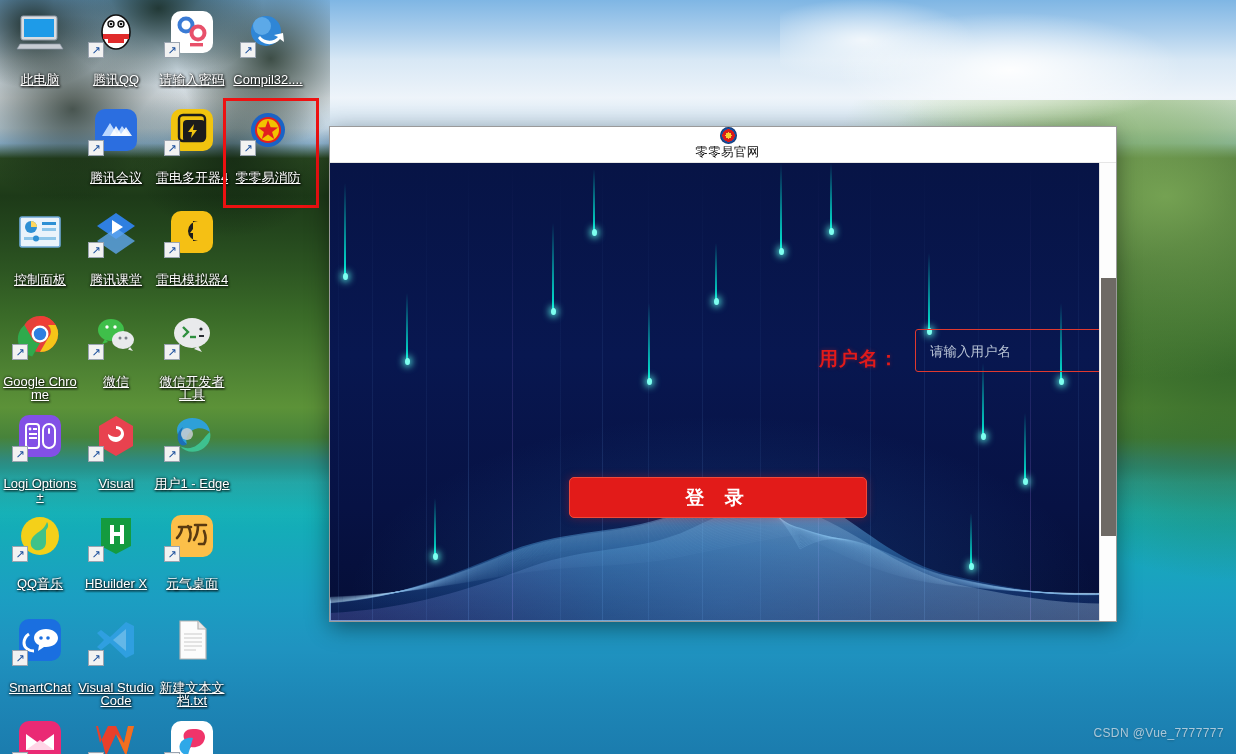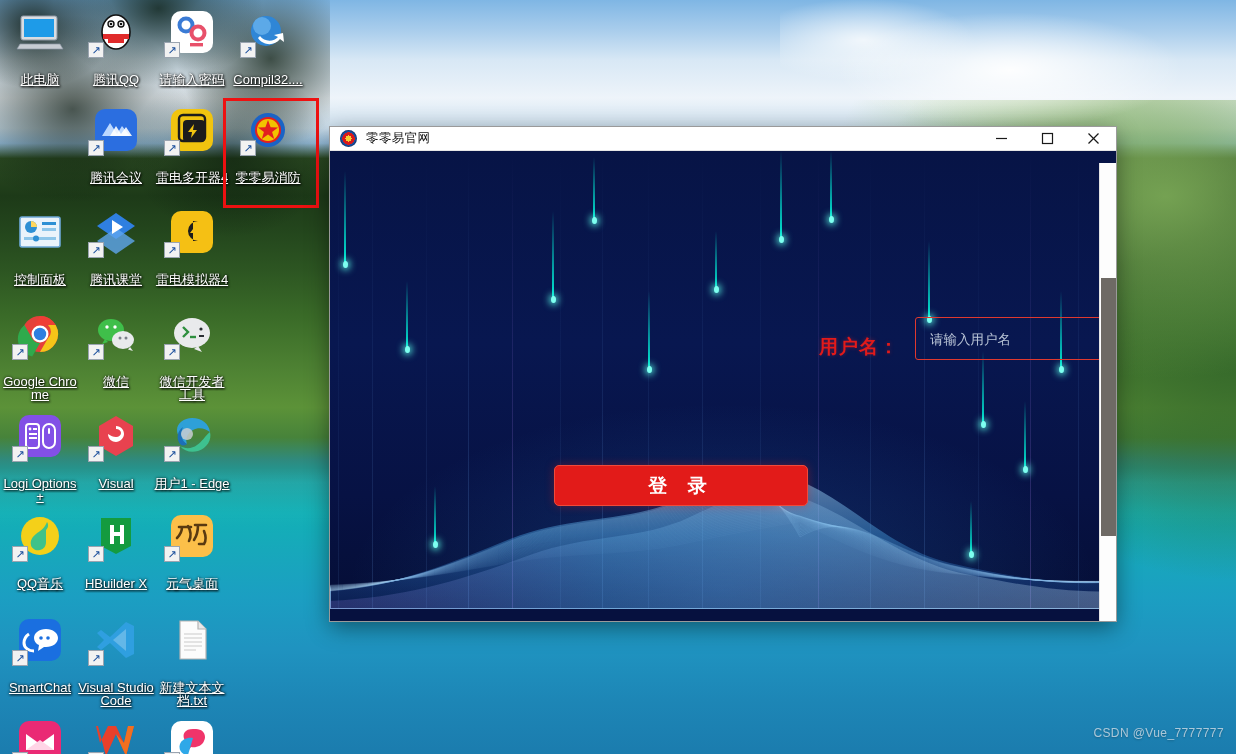--- a/index.html
+++ b/index.html
@@ -96,22 +96,23 @@
     width: 90px; height: 104px; border: 3px solid #ee1111;
   }
 
   
   #win {
     position: absolute; left: 330px; top: 127px; width: 786px; height: 494px;
     box-shadow: 0 0 0 1px #9a9a9a, 0 6px 22px rgba(0,0,0,.45);
     background: #06113f; overflow: hidden;
   }
   #titlebar {
-    height: 24px; background: #ffffff; display: flex; align-items: center;
+    height: 36px; background: #ffffff; display: flex; align-items: center;
     border-bottom: 1px solid #e6e6e6;
+    flex-direction: column;
   }
   #titlebar .app-ico {
     width: 17px; height: 17px; margin-left: 10px; border-radius: 50%;
     background: radial-gradient(circle at 50% 50%, #f5d032 0 26%, #d81b1b 26% 52%, #1a4fa0 52% 100%);
     box-shadow: inset 0 0 0 1px rgba(0,0,0,.25);
     flex: 0 0 auto;
   }
   #titlebar .ttl {
     margin-left: 9px; font-size: 12.5px; color: #111;
     font-family: "DejaVu Sans", "Liberation Sans", sans-serif;
@@ -687,21 +688,21 @@
           </g>
         <path d="M0,150 L0,132 C70,126 120,104 180,80 C240,56 300,64 350,40 C400,16 430,6 470,22 C520,42 560,90 620,104 C680,118 730,126 786,122 L786,150 Z" fill="url(#wg)" opacity=".55"></path>
         <path d="M0,150 L0,142 C80,138 140,118 200,96 C260,74 310,82 360,58 C410,34 440,26 480,42 C530,62 575,104 640,116 C700,128 740,134 786,132 L786,150 Z" fill="url(#wg2)" opacity=".45"></path>
       </svg>
 
       <div id="form">
         <div class="frow" style="left:469px; top:166px;align-items:flex-end;">
           <div class="flabel">用户名：</div>
           <input class="finput" type="text" placeholder="请输入用户名" style="">
         </div>
-        <button id="login-btn" style="left:224px; top:314px; width:254px;">登 录</button>
+        <button id="login-btn" style="left:239px; top:314px; width:298px;">登 录</button>
       </div>
     </div>
 
     <div id="vscroll">
       <div id="vthumb"></div>
     </div>
   </div>
 
   <div id="watermark">CSDN @Vue_7777777</div>
 </div>

